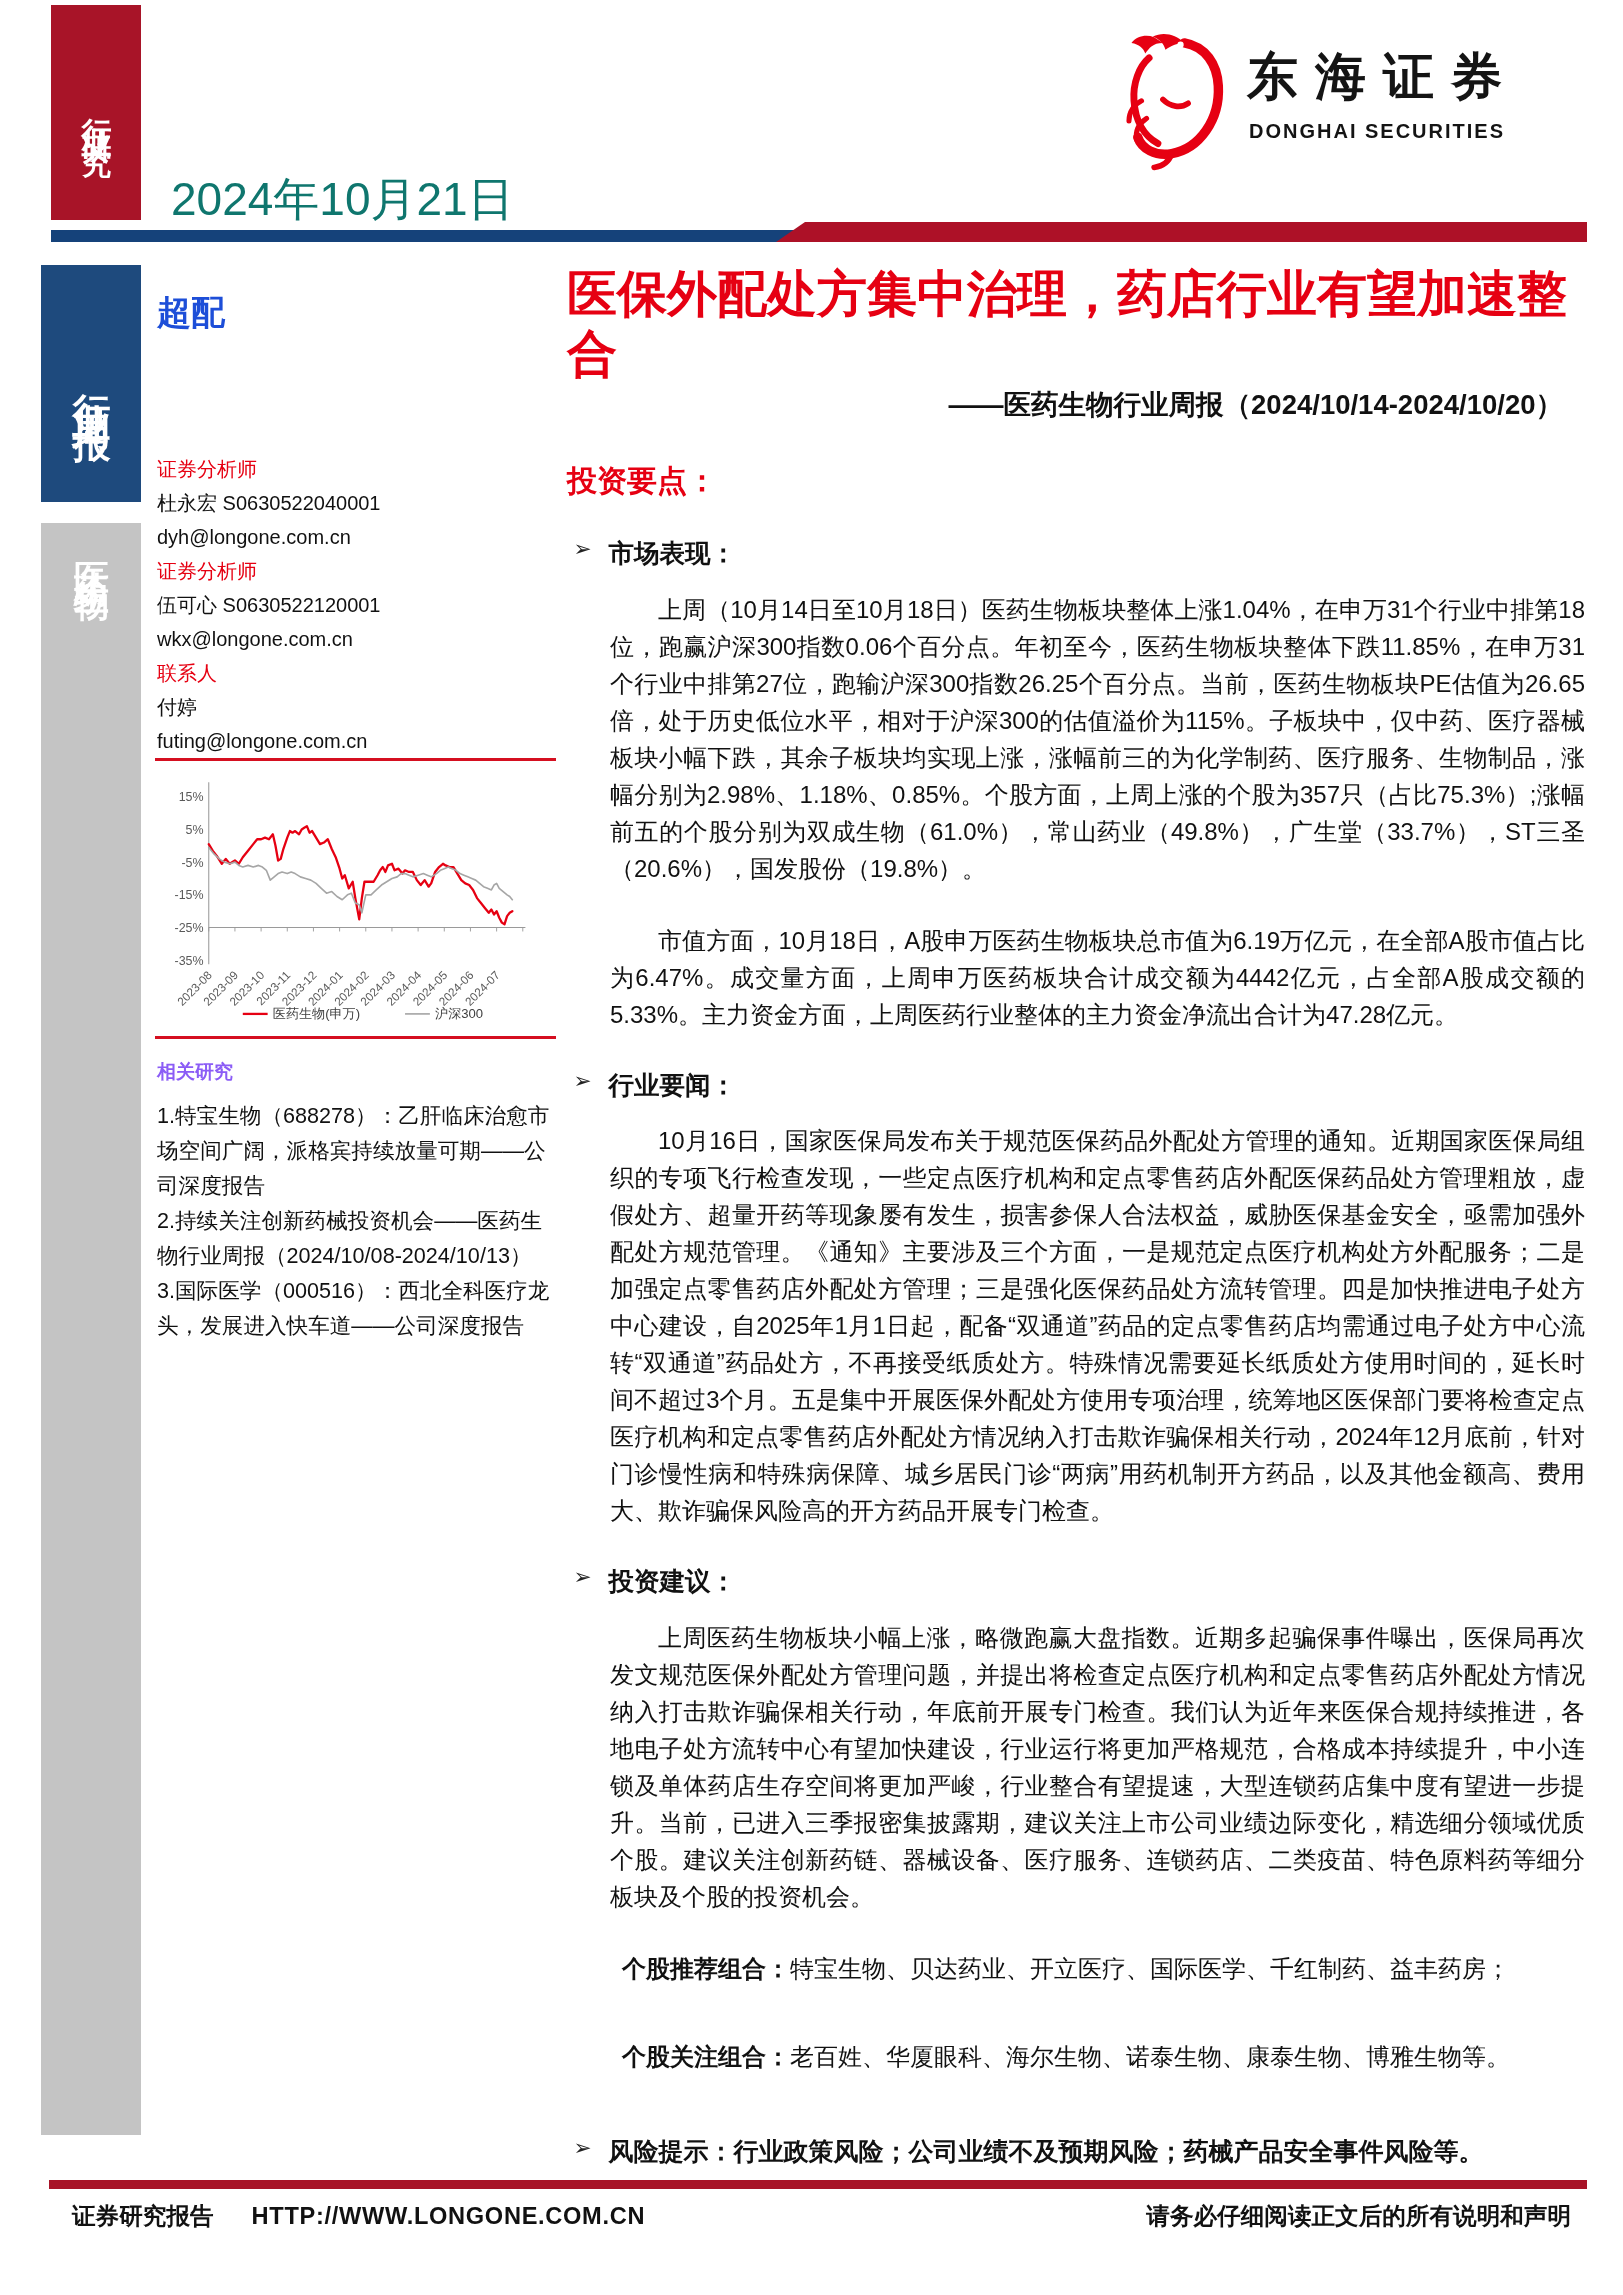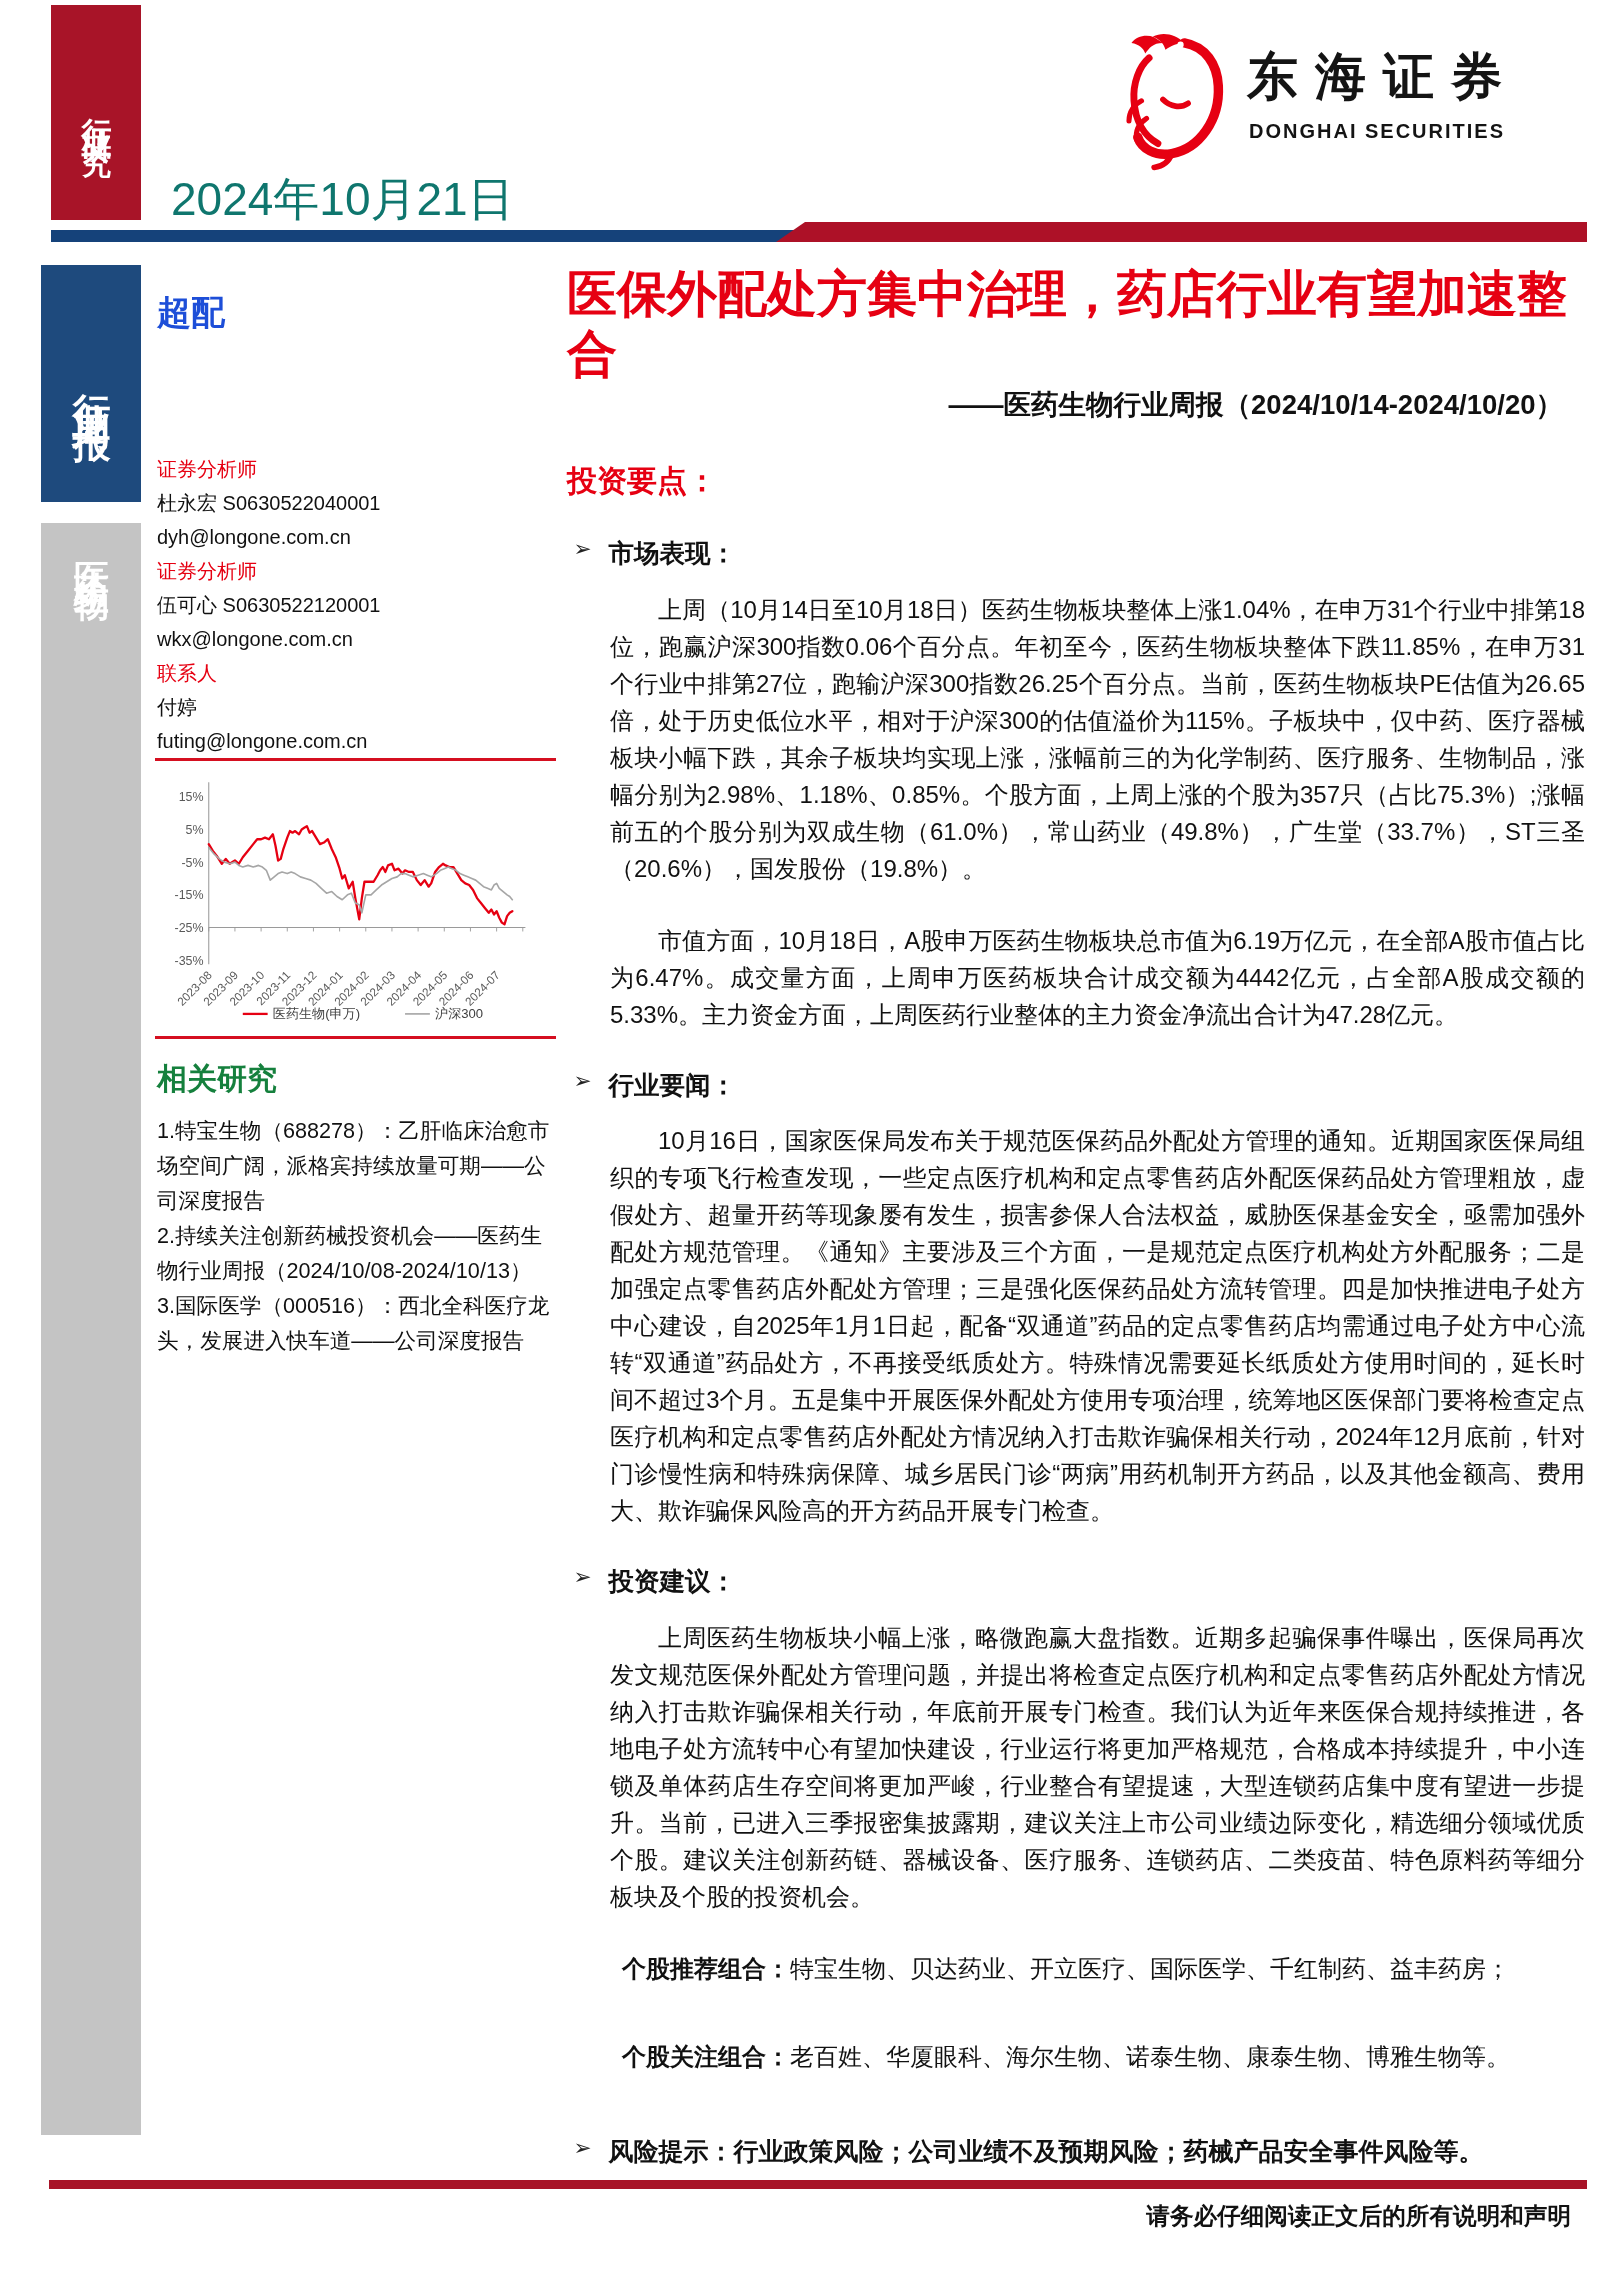--- a/index.html
+++ b/index.html
@@ -25,21 +25,21 @@
   .box-industry{left:41px;top:523px;width:100px;height:1612px;background:#c4c4c4;
       display:flex;justify-content:center;}
   .box-industry .vtext{font-size:35px;letter-spacing:7.9px;margin-top:11.8px;}
   
   .rating{left:157px;top:290px;font-size:34px;font-weight:700;color:#1d4ed8;}
   .analysts{left:157px;top:452px;width:402px;font-size:20px;line-height:34px;}
   .analysts .role{color:#e60012;font-weight:400;}
   .rule{background:#d50f20;height:3.3px;width:401px;left:155px;}
   
   .related{left:157px;top:1059px;width:404px;}
-  .related .rel-head{font-size:30px;font-weight:700;color:#15803d;margin-bottom:13px;}
+  .related .rel-head{font-size:19px;font-weight:700;color:#8b5cf6;margin-bottom:13px;}
   .related .rel-item{font-size:21.6px;line-height:35px;color:#111;}
   
   .title-main{left:567px;top:264px;width:1021px;font-size:50px;line-height:60px;
       font-weight:700;color:#e60012;}
   .title-sub{left:589px;top:387px;width:974px;text-align:right;font-size:27.5px;
       font-weight:700;color:#111;}
   .main-body{left:567px;top:461px;width:1018px;}
   .kp-head{font-size:30px;font-weight:700;color:#e60012;margin:0 0 34px 0;}
   .sec-head{display:flex;align-items:flex-start;margin:0 0 19.6px 0;}
   .bullet{width:35px;padding-left:6.5px;font-size:21.6px;color:#222;flex:none;}
@@ -198,16 +198,19 @@
       <span class="lbl">个股关注组合：</span><span>老百姓、华厦眼科、海尔生物、诺泰生物、康泰生物、博雅生物等。</span>
     </div>
 
     <div class="risk-row">
       <span class="bullet">➢</span>
       <span class="risk-text"><span>风险提示：</span><span>行业政策风险；公司业绩不及预期风险；药械产品安全事件风险等。</span></span>
     </div>
   </div>
 
   <div class="abs footer-bar"></div>
+  <div class="abs f-left">
+    <span>证券研究报告</span><span class="url">HTTP://WWW.LONGONE.COM.CN</span>
+  </div>
   <div class="abs f-right">请务必仔细阅读正文后的所有说明和声明</div>
 
 </div>
 
 
 </body></html>

